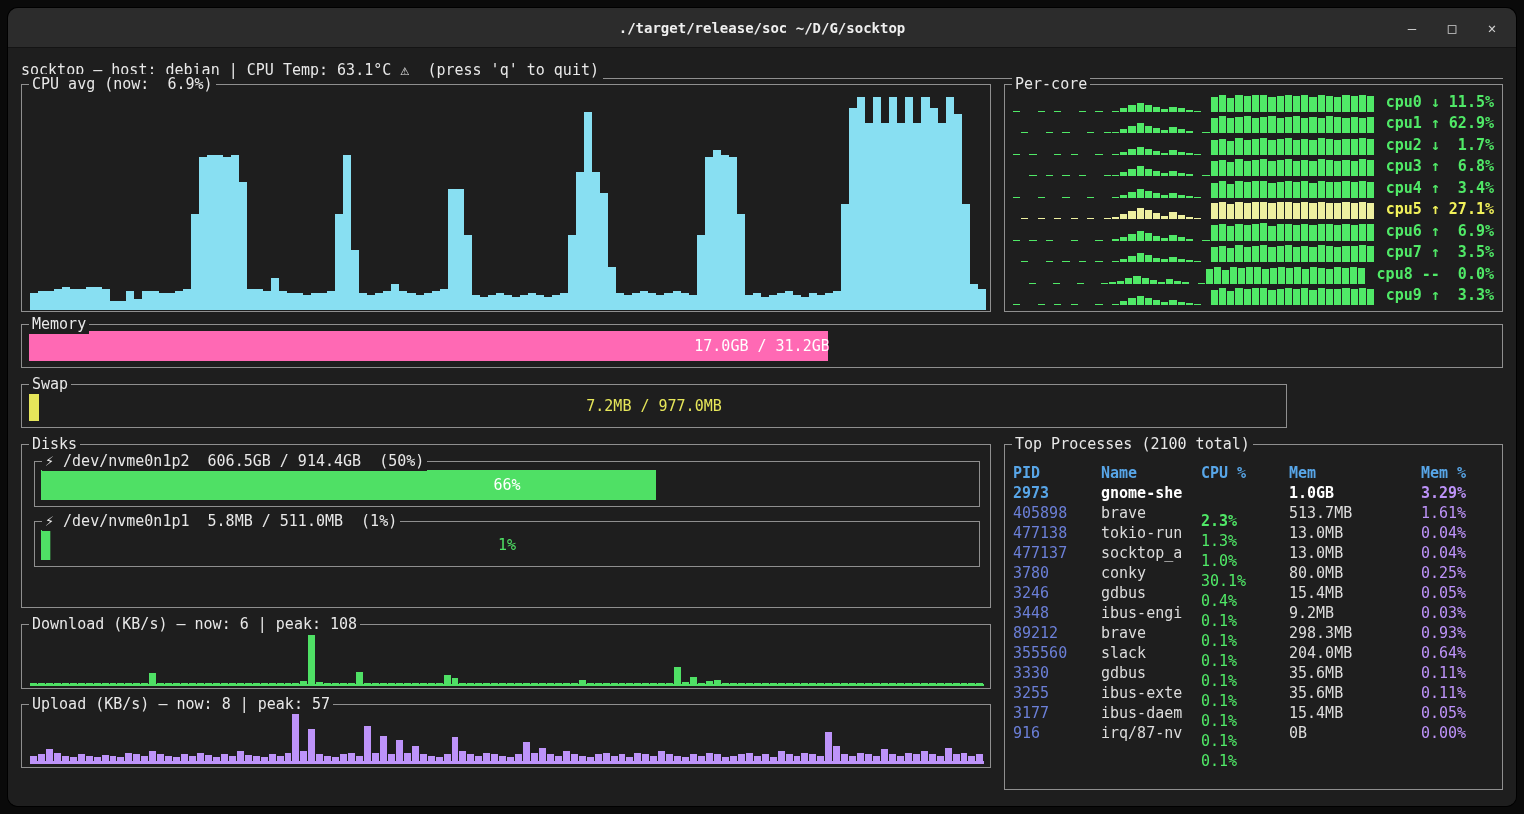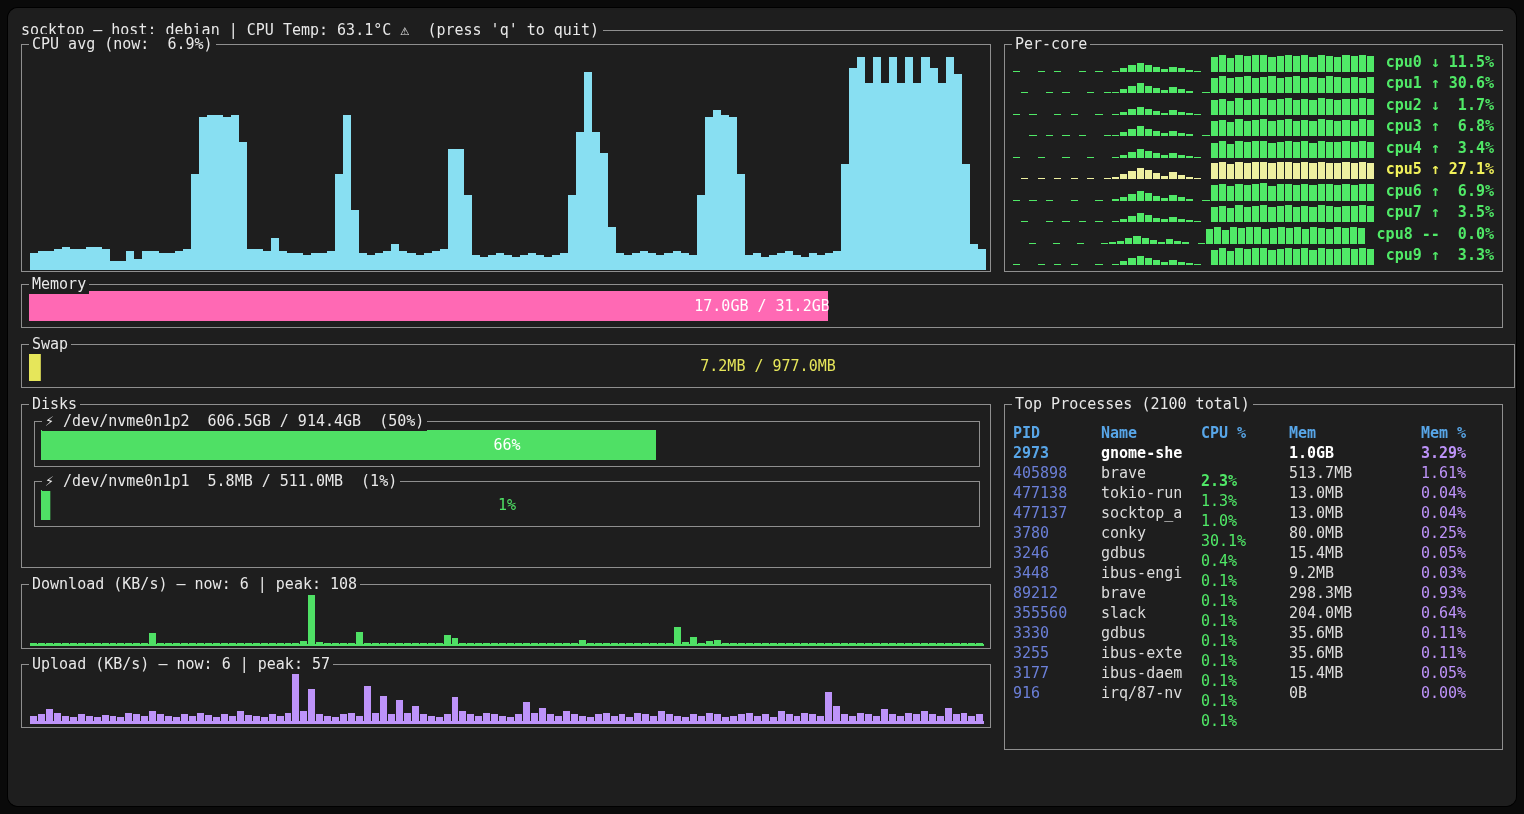--- a/index.html
+++ b/index.html
@@ -5,21 +5,21 @@
   *{margin:0;padding:0;box-sizing:border-box;}
   html,body{width:1524px;height:814px;background:#0a0a0a;overflow:hidden;}
   body{font-family:"DejaVu Sans Mono", monospace;}
   .window{position:absolute;left:8px;top:8px;width:1508px;height:798px;background:#1e1e1e;
           border-radius:10px;overflow:hidden;box-shadow:0 0 0 1px #000;display:flex;flex-direction:column;}
   .titlebar{height:40px;flex:0 0 40px;background:#2c2c2c;display:flex;align-items:center;justify-content:center;position:relative;border-bottom:1px solid #141414;}
   .titlebar-title{color:#efefef;font-size:14px;font-weight:bold;}
   .window-controls{position:absolute;right:16px;top:0;height:100%;display:flex;align-items:center;gap:24px;color:#cfcfcf;font-size:14px;}
   .win-btn{cursor:pointer;width:16px;text-align:center;line-height:16px;}
   .terminal{position:relative;flex:1;background:#1e1e1e;font-size:15px;color:#e8e8e8;}
-  .header-line{position:absolute;left:13px;top:13px;width:1482px;display:flex;align-items:center;white-space:pre;color:#e8e8e8;}
+  .header-line{position:absolute;left:13px;top:13px;width:1482px;display:flex;align-items:flex-end;white-space:pre;color:#e8e8e8;}
   .header-line::after{content:"";flex:1;border-top:1px solid #8f8f8f;margin-left:4px;}
   .panel{position:absolute;border:1px solid #8f8f8f;}
   .subpanel{position:absolute;border:1px solid #8f8f8f;}
   .panel-title{position:absolute;top:-11px;left:7px;background:#1e1e1e;padding:0 3px;white-space:pre;
                color:#e8e8e8;font-size:15px;line-height:20px;z-index:2;}
   .chart{position:absolute;overflow:hidden;display:flex;align-items:flex-end;}
   .gauge{position:absolute;}
   .gauge-layer{position:absolute;inset:0;display:flex;align-items:center;justify-content:center;font-size:15px;white-space:pre;}
   .percore-rows{position:absolute;inset:8px 8px 6px 8px;display:flex;flex-direction:column;justify-content:space-between;}
   .percore-row{display:flex;align-items:flex-end;height:19px;}
@@ -30,20 +30,28 @@
   .proc-row{display:grid;grid-template-columns:88px 100px 88px 132px 1fr;height:20px;line-height:20px;white-space:pre;}
   .proc-header span{color:#58a6e8;font-weight:bold;}
   .c-pid{color:#6b7fd7;} .c-name{color:#dcdcdc;} .c-cpu{color:#50e967;margin-top:28px;} .c-mem{color:#dcdcdc;} .c-memp{color:#bd93f9;}
   .sel span{font-weight:bold;}
   .sel .c-pid{color:#58a6e8;} .sel .c-name{color:#ffffff;} .sel .c-mem{color:#ffffff;}
 </style>
 </head>
 <body>
 
 <div class="window">
+  <div class="titlebar">
+    <span class="titlebar-title">./target/release/soc ~/D/G/socktop</span>
+    <div class="window-controls">
+      <span class="win-btn">–</span>
+      <span class="win-btn">□</span>
+      <span class="win-btn">✕</span>
+    </div>
+  </div>
 
   <div class="terminal">
 
     <div class="header-line">
       <span>socktop — host: debian | CPU Temp: 63.1°C ⚠  (press 'q' to quit)</span>
     </div>
 
     <div class="panel" style="left:13px;top:36px;width:970px;height:228px;">
       <span class="panel-title">CPU avg (now:  6.9%)</span>
       <div class="chart" style="left:8px;right:4px;top:12px;bottom:1px;">
@@ -261,21 +269,21 @@
               <div class="spark-bar" style="background: rgb(80, 233, 103); height: 88%; min-height: 1px;"></div>
               <div class="spark-bar" style="background: rgb(80, 233, 103); height: 92%; min-height: 1px;"></div>
               <div class="spark-bar" style="background: rgb(80, 233, 103); height: 86%; min-height: 1px;"></div>
               <div class="spark-bar" style="background: rgb(80, 233, 103); height: 95%; min-height: 1px;"></div>
               <div class="spark-bar" style="background: rgb(80, 233, 103); height: 90%; min-height: 1px;"></div>
               <div class="spark-bar" style="background: rgb(80, 233, 103); height: 88%; min-height: 1px;"></div>
               <div class="spark-bar" style="background: rgb(80, 233, 103); height: 92%; min-height: 1px;"></div>
               <div class="spark-bar" style="background: rgb(80, 233, 103); height: 86%; min-height: 1px;"></div>
               <div class="spark-bar" style="background: rgb(80, 233, 103); height: 94%; min-height: 1px;"></div>
             </div>
-            <div class="core-label" style="color: rgb(80, 233, 103);">cpu1 ↑ 30.6%</div>
+            <div class="core-label" style="color: rgb(80, 233, 103);">cpu1 ↑ 62.9%</div>
           </div>
           <div class="percore-row">
             <div class="core-spark">
               <div class="spark-bar" style="background: rgb(80, 233, 103); height: 4%; min-height: 1px;"></div>
               <div class="spark-bar" style="background: rgb(80, 233, 103); height: 0%;"></div>
               <div class="spark-bar" style="background: rgb(80, 233, 103); height: 4%; min-height: 1px;"></div>
               <div class="spark-bar" style="background: rgb(80, 233, 103); height: 0%;"></div>
               <div class="spark-bar" style="background: rgb(80, 233, 103); height: 0%;"></div>
               <div class="spark-bar" style="background: rgb(80, 233, 103); height: 4%; min-height: 1px;"></div>
               <div class="spark-bar" style="background: rgb(80, 233, 103); height: 0%;"></div>
@@ -666,21 +674,21 @@
     </div>
 
     <div class="panel" style="left:13px;top:276px;width:1482px;height:44px;">
       <span class="panel-title">Memory</span>
       <div class="gauge" style="left:7px;right:7px;top:6px;bottom:6px;">
           <div class="gauge-layer"><span style="color: rgb(255, 105, 180);">17.0GB / 31.2GB</span></div>
           <div class="gauge-layer" style="background: rgb(255, 105, 180); clip-path: inset(0px 45.5% 0px 0px);"><span style="color: rgb(255, 255, 255);">17.0GB / 31.2GB</span></div>
         </div>
     </div>
 
-    <div class="panel" style="left:13px;top:336px;width:1494px;height:44px;">
+    <div class="panel" style="left:13px;top:336px;width:1266px;height:44px;">
       <span class="panel-title">Swap</span>
       <div class="gauge" style="left:7px;right:7px;top:6px;bottom:6px;">
           <div class="gauge-layer"><span style="color: rgb(230, 230, 90);">7.2MB / 977.0MB</span></div>
           <div class="gauge-layer" style="background: rgb(230, 230, 90); clip-path: inset(0px 99.2% 0px 0px);"><span style="color: rgb(30, 30, 30);">7.2MB / 977.0MB</span></div>
         </div>
     </div>
 
     <div class="panel" style="left:13px;top:396px;width:970px;height:164px;">
       <span class="panel-title">Disks</span>
 
@@ -821,21 +829,21 @@
           <div style="flex: 1 0 0px; background: rgb(79, 224, 101); margin-right: 1px; height: 0.925926%; min-height: 1px;"></div>
           <div style="flex: 1 0 0px; background: rgb(79, 224, 101); margin-right: 1px; height: 0.925926%; min-height: 1px;"></div>
           <div style="flex: 1 0 0px; background: rgb(79, 224, 101); margin-right: 1px; height: 1.85185%; min-height: 1px;"></div>
           <div style="flex: 1 0 0px; background: rgb(79, 224, 101); margin-right: 1px; height: 0.925926%; min-height: 1px;"></div>
           <div style="flex: 1 0 0px; background: rgb(79, 224, 101); margin-right: 1px; height: 1.85185%; min-height: 1px;"></div>
           <div style="flex: 1 0 0px; background: rgb(79, 224, 101); margin-right: 1px; height: 0.925926%; min-height: 1px;"></div>
         </div>
     </div>
 
     <div class="panel" style="left:13px;top:656px;width:970px;height:64px;">
-      <span class="panel-title">Upload (KB/s) — now: 6 | peak: 57</span>
+      <span class="panel-title">Upload (KB/s) — now: 8 | peak: 57</span>
       <div class="chart" style="inset: 8px 6px 3px 8px; border-bottom: 3px solid rgb(189, 147, 249);">
           <div style="flex: 1 0 0px; background: rgb(189, 147, 249); margin-right: 1px; height: 10.5263%; min-height: 1px;"></div>
           <div style="flex: 1 0 0px; background: rgb(189, 147, 249); margin-right: 1px; height: 14.0351%; min-height: 1px;"></div>
           <div style="flex: 1 0 0px; background: rgb(189, 147, 249); margin-right: 1px; height: 24.5614%; min-height: 1px;"></div>
           <div style="flex: 1 0 0px; background: rgb(189, 147, 249); margin-right: 1px; height: 17.5439%; min-height: 1px;"></div>
           <div style="flex: 1 0 0px; background: rgb(189, 147, 249); margin-right: 1px; height: 10.5263%; min-height: 1px;"></div>
           <div style="flex: 1 0 0px; background: rgb(189, 147, 249); margin-right: 1px; height: 8.77193%; min-height: 1px;"></div>
           <div style="flex: 1 0 0px; background: rgb(189, 147, 249); margin-right: 1px; height: 14.0351%; min-height: 1px;"></div>
           <div style="flex: 1 0 0px; background: rgb(189, 147, 249); margin-right: 1px; height: 10.5263%; min-height: 1px;"></div>
           <div style="flex: 1 0 0px; background: rgb(189, 147, 249); margin-right: 1px; height: 8.77193%; min-height: 1px;"></div>

